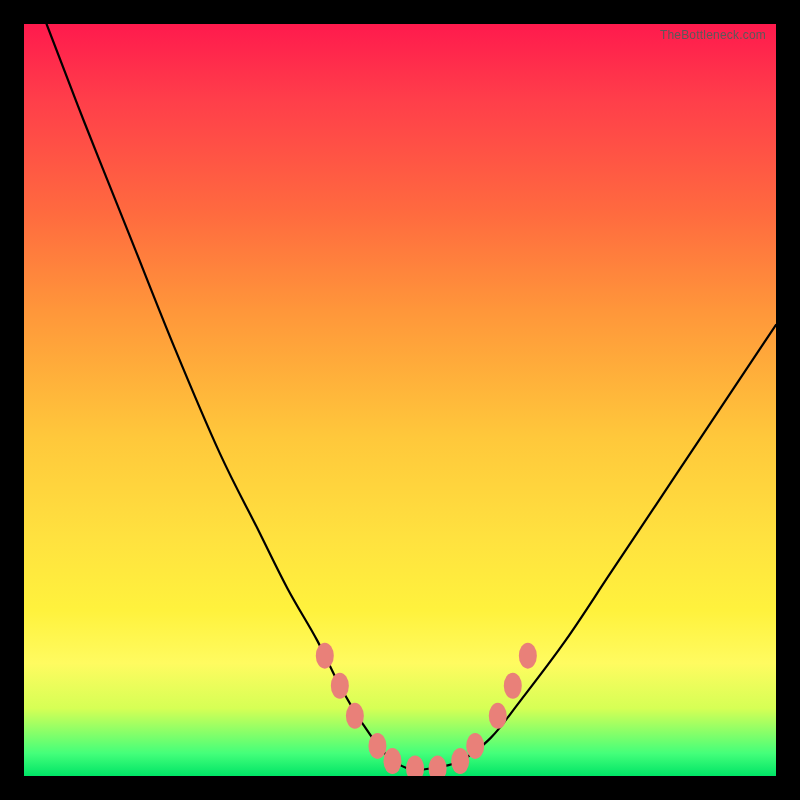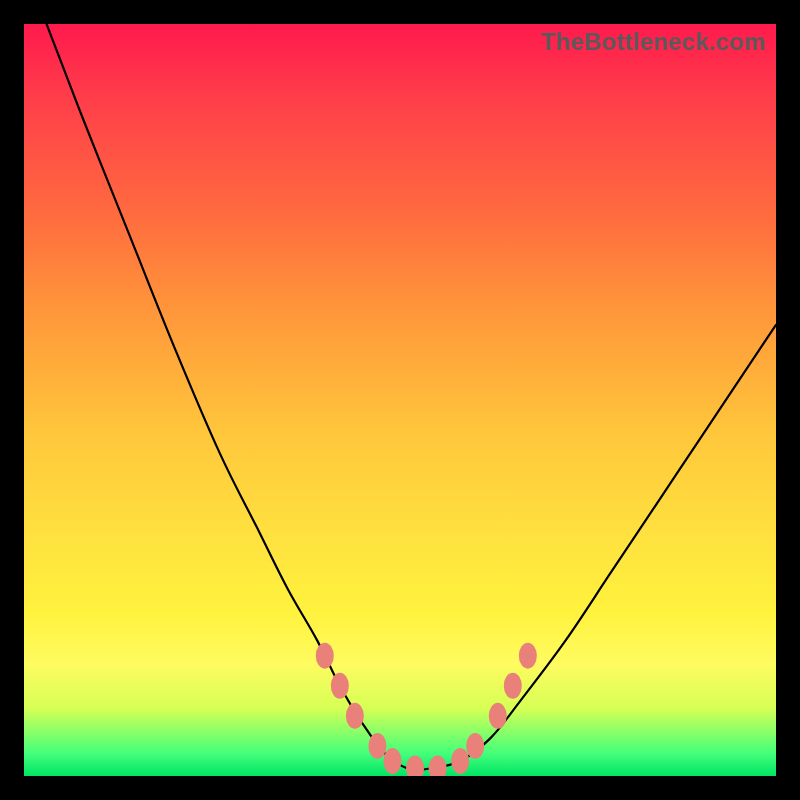--- a/index.html
+++ b/index.html
@@ -28,22 +28,22 @@
       #fffb60 85%,
       #d6ff55 91%,
       #44ff7a 97%,
       #00e466 100%);
   }
   .watermark {
     position: absolute;
     top: 4px;
     right: 10px;
     color: #5a5a5a;
-    font-size: 24px;
-    font-weight: 700;
+    font-size: 12px;
+    font-weight: 400;
     letter-spacing: 0.2px;
     z-index: 5;
   }
   svg.plot {
     position: absolute;
     left: 0;
     top: 0;
     width: 752px;
     height: 752px;
   }

